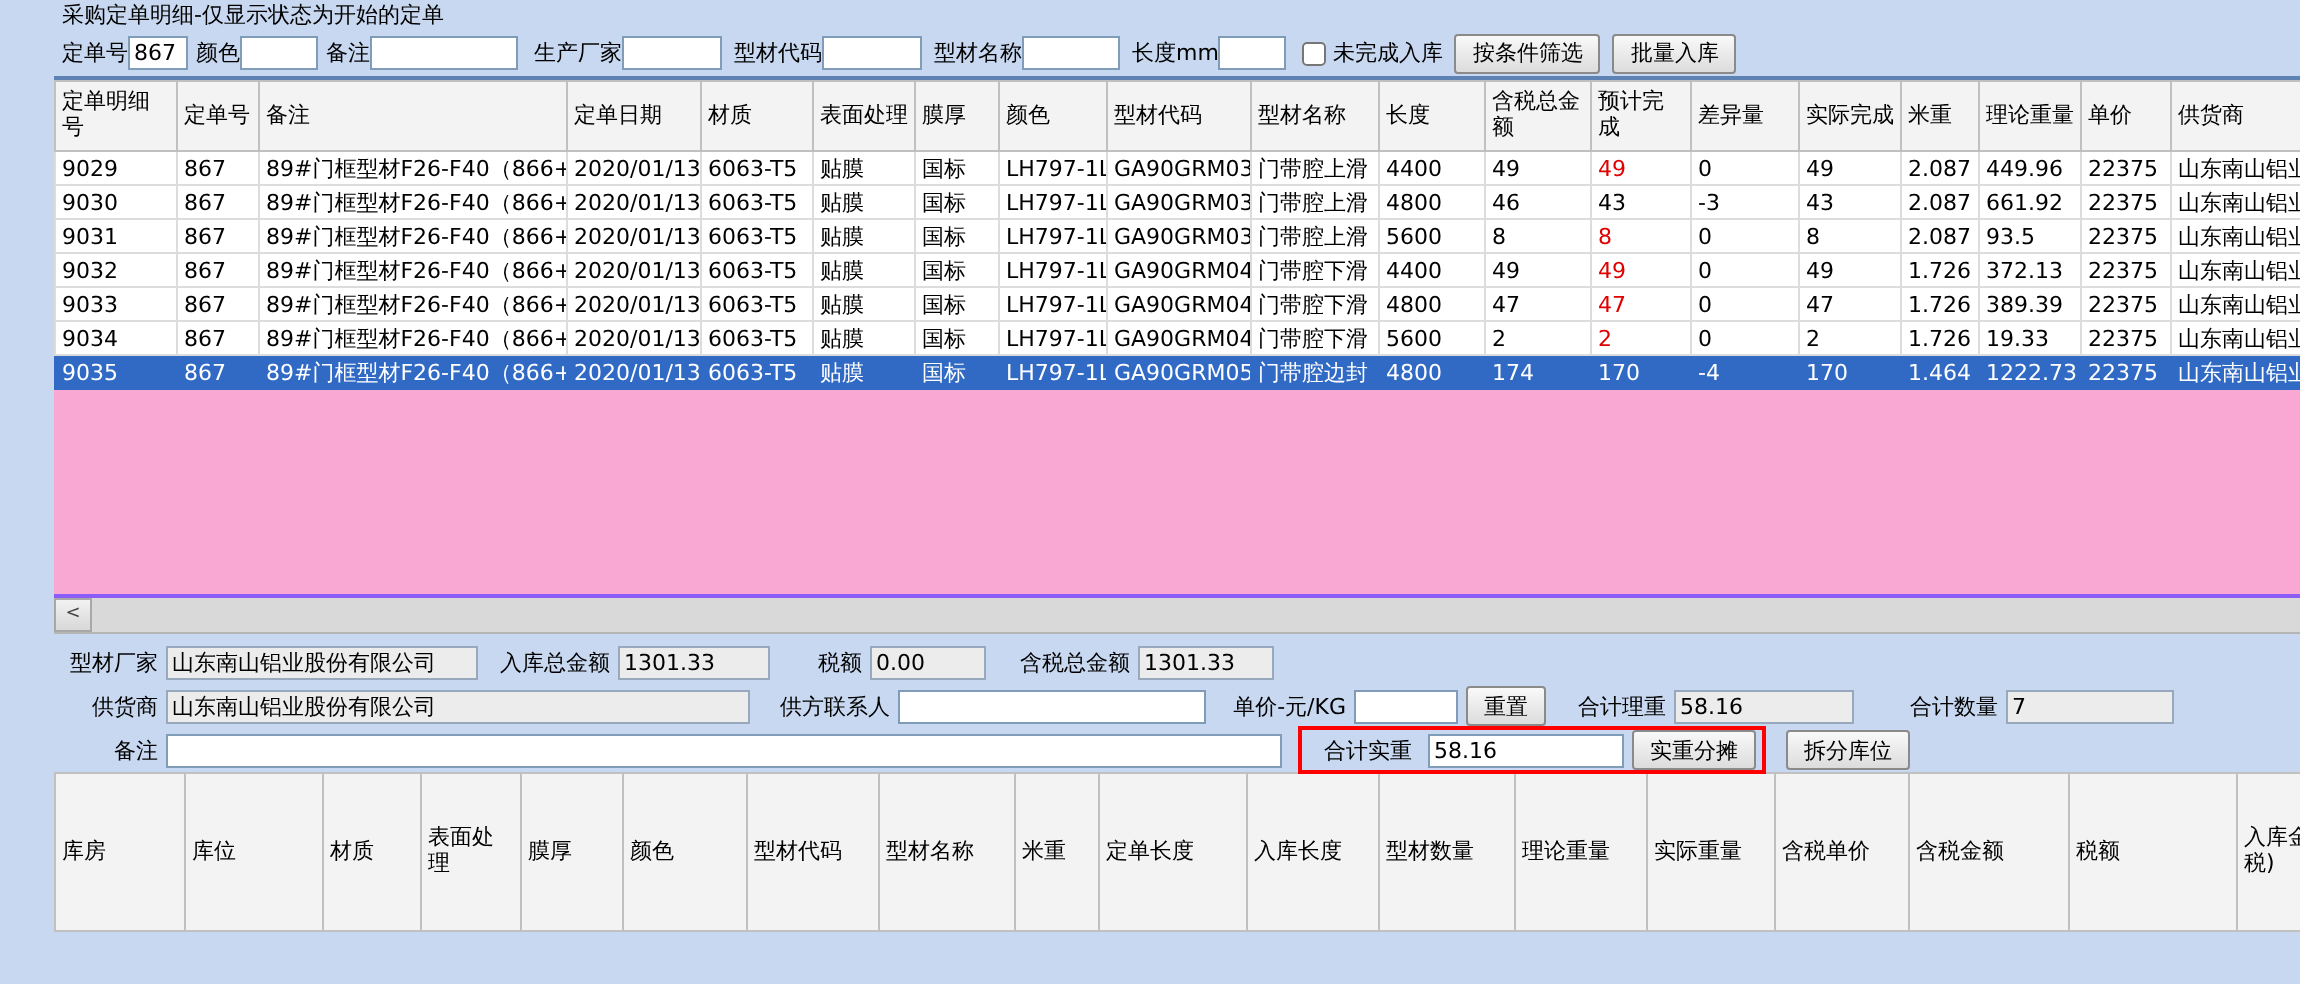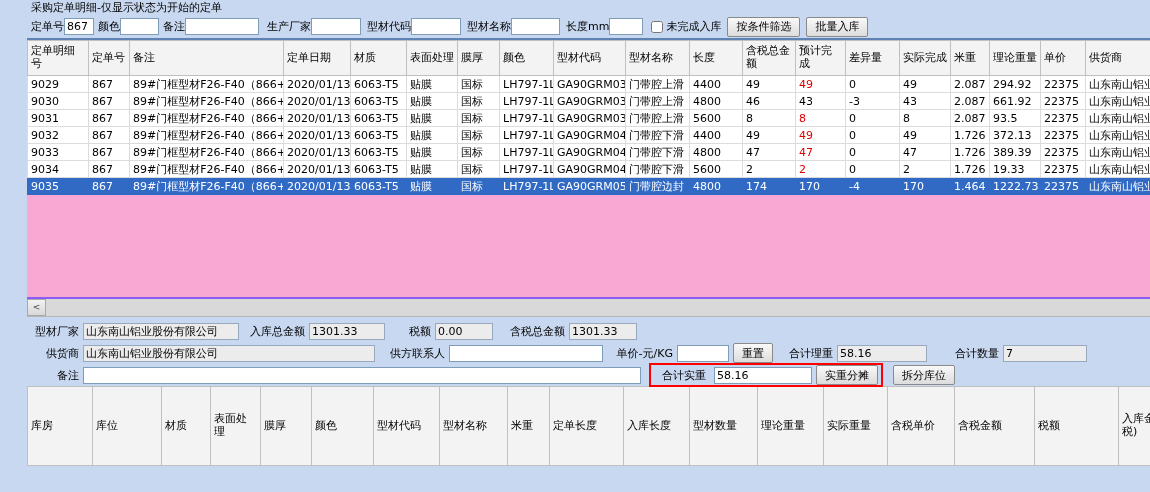--- a/index.html
+++ b/index.html
@@ -128,21 +128,21 @@
             <td>国标</td>
             <td>LH797-1LL0</td>
             <td>GA90GRM03</td>
             <td>门带腔上滑</td>
             <td>4400</td>
             <td>49</td>
             <td class="red">49</td>
             <td>0</td>
             <td>49</td>
             <td>2.087</td>
-            <td>294.92</td>
+            <td>449.96</td>
             <td>22375</td>
             <td>山东南山铝业股份有限公司</td>
           </tr>
           <tr>
             <td>9030</td>
             <td>867</td>
             <td>89#门框型材F26-F40（866+867）</td>
             <td>2020/01/13</td>
             <td>6063-T5</td>
             <td>贴膜</td>

